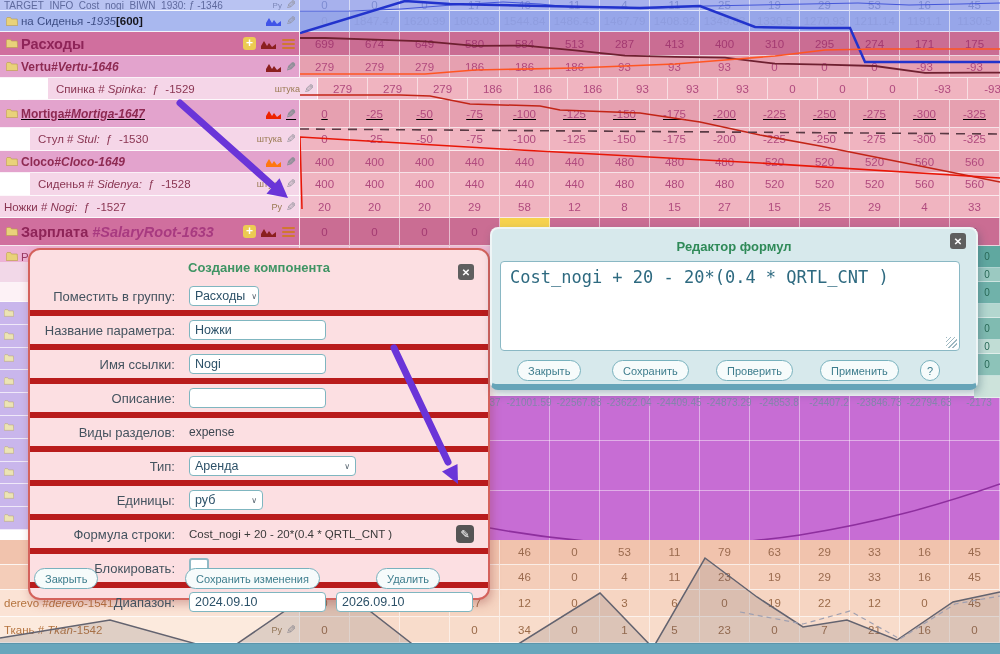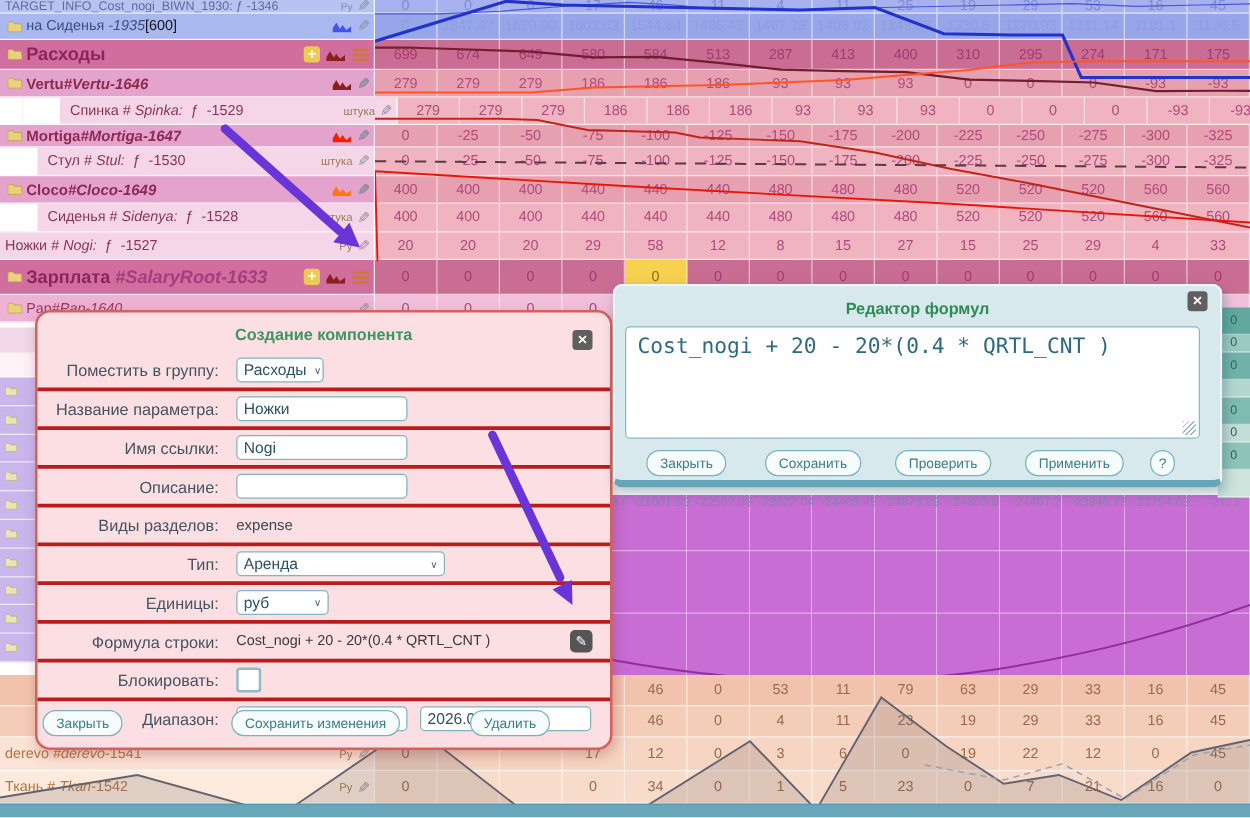--- a/index.html
+++ b/index.html
@@ -28,21 +28,21 @@
            line-height:12px;text-align:center;font-weight:bold;margin:0 3px;flex:none;}
   .menuic{display:flex;flex-direction:column;justify-content:center;gap:2px;width:13px;margin:0 4px;flex:none;}
   .menuic div{height:2px;background:#d07830;border-radius:1px;}
   .folder{margin-right:3px;flex:none;}
 
   
   .th-blue0 .tlabel{background:#b9c3f2;color:#5f6a9e;font-size:10px;}
   .th-blue0 .tcell{background:#a7b1ed;color:#7e8cd2;}
   .th-blue0 .unit{font-size:8px;color:#7d88b8;}
   .th-blue1 .tlabel{background:#a9b8ef;color:#3e4e85;}
-  .th-blue1 .lc{color:#15151c;font-weight:normal;}
+  .th-blue1 .lc{color:#15151c;font-weight:bold;}
   .th-blue1 .tcell{background:#97a6e9;color:#8f9ddf;}
   .th-hdr .tlabel{background:#d06f9e;color:#8e2458;font-size:14.5px;font-weight:bold;}
   .th-hdr .lb{color:#a83a80;}
   .th-hdr .tcell{background:#ca6d93;color:#a43a72;}
   .th-grp .tlabel{background:#e3a3cd;color:#8e2a52;font-weight:bold;font-size:12px;}
   .th-grp .tcell{background:#e6a0b0;color:#b24a7e;}
   .th-item .tlabel{background:#f5d6e8;color:#8a3552;}
   .th-item .tcell{background:#f0b4c0;color:#b04a7e;}
   .th-grp2 .tlabel{background:#edb2d6;color:#9a3a64;}
   .th-grp2 .tcell{background:#f2c0dc;color:#a84a80;}
@@ -85,21 +85,21 @@
   .pill{position:absolute;height:17px;border:1.5px solid #79b2be;border-radius:11px;background:#f6fbfb;
         color:#3e7d8d;font-size:11px;line-height:14px;padding:1px 10px;box-sizing:content-box;
         display:flex;align-items:center;white-space:nowrap;}
 
   #dlg-create{position:absolute;left:28px;top:248px;width:462px;height:352px;z-index:10;
               background:#fcdfe2;border:2.5px solid #d4625c;border-radius:12px;box-sizing:border-box;
               box-shadow:2px 4px 10px rgba(150,60,60,.35);}
   #dlg-create .dtitle{position:absolute;left:0;top:10px;width:100%;text-align:center;
               color:#3f9464;font-weight:bold;font-size:13px;}
   #cfields{position:absolute;left:0;top:32px;width:100%;}
-  .fr{height:28px;display:flex;align-items:center;border-top:3px solid #b91c1c;}
+  .fr{height:28px;display:flex;align-items:center;border-top:6px solid #b91c1c;}
   .fr:first-child{border-top:none;}
   .flab{width:145px;text-align:right;font-size:13px;color:#44535f;flex:none;padding-right:14px;}
   .fctl{display:flex;align-items:center;gap:4px;flex:1;position:relative;}
   .fin,.fsel{border:1.5px solid #7fb6c0;border-radius:4px;background:#fff;height:18px;
              font-size:12.5px;color:#2c5168;font-family:"Liberation Sans",sans-serif;padding:0 5px;}
   .fsel{display:flex;align-items:center;justify-content:space-between;}
   .chev{font-size:8px;color:#55636e;margin-left:6px;}
   .w65{width:58px;} .w135{width:125px;} .w163{width:155px;} .w70{width:62px;}
   .ftext{font-size:12px;color:#3c4650;}
   .fformula{font-size:11.5px;color:#3a3a3a;}
@@ -270,21 +270,21 @@
           <div class="tcell">93</div>
           <div class="tcell">93</div>
           <div class="tcell">93</div>
           <div class="tcell">0</div>
           <div class="tcell">0</div>
           <div class="tcell">0</div>
           <div class="tcell">-93</div>
           <div class="tcell">-93</div>
         </div>
       </div>
-      <div class="trow th-grp" style="height: 18px;">
+      <div class="trow th-grp" style="height: 28px; text-decoration: underline;">
         <div class="tlabel" style="line-height: 22px;">
           <span class="icw folder">
             <svg width="12" height="9" viewBox="0 0 12 9">
               <path d="M0.3,8.5 L0.3,1.5 L1.2,0.5 L4.5,0.5 L5.5,2 L11.2,2 L11.7,8.5 Z" fill="#e9d27a" stroke="#b99a4a" stroke-width="0.6"></path>
             </svg>
           </span>
           <span class="ltxt"><span class="la">Mortiga</span><span class="lb">#Mortiga-1647</span></span>
           <span class="spacer"></span>
           <span class="icw">
             <svg width="15" height="10" viewBox="0 0 15 10">

